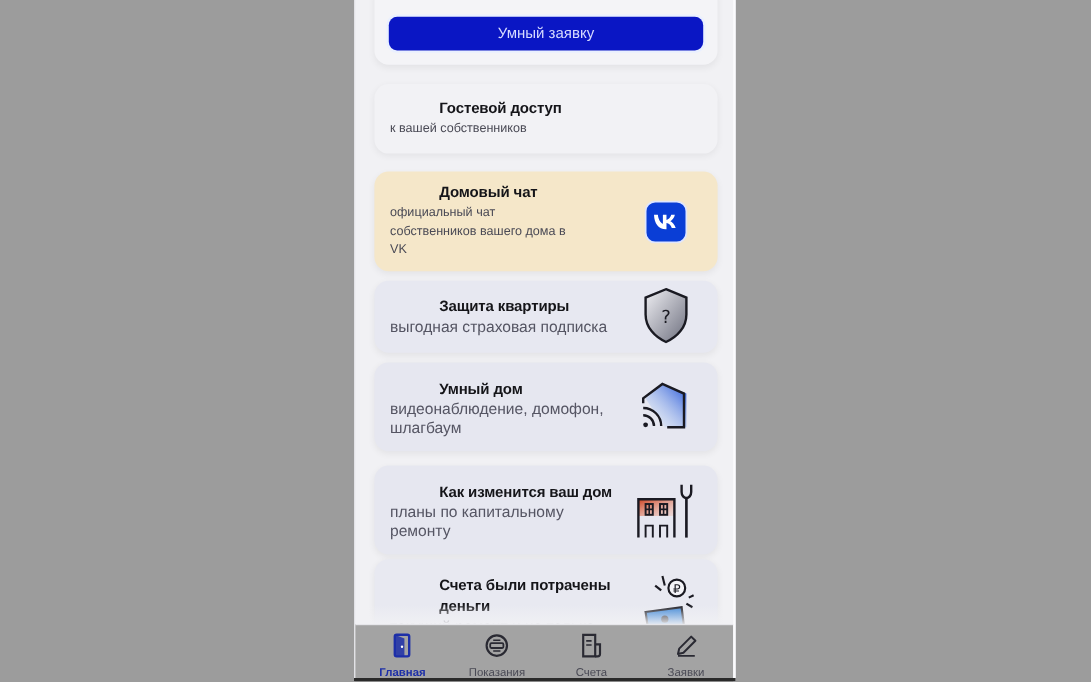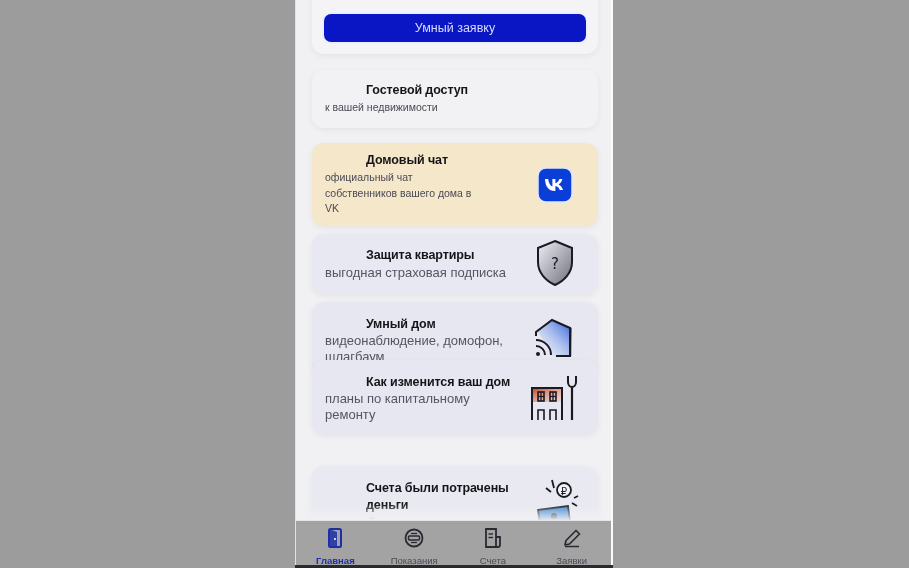--- a/index.html
+++ b/index.html
@@ -38,21 +38,21 @@
     color: #d7dbff;
     font-size: 12.5px;
     display: flex; align-items: center; justify-content: center;
     box-shadow: 0 0 0 2px #eaf0ff;
     cursor: pointer;
   }
   .card.guest { top: 70px; height: 58px; background:#f2f2f5; }
   .card.chat { top: 143px; height: 83px; background: #f5e7c9; }
   .card.protect { top: 234px; height: 60px; background: #e7e8f1; }
   .card.smart { top: 302px; height: 74px; background: #e6e7f0; }
-  .card.repair { top: 360px; height: 74px; background: #e6e7f0; }
+  .card.repair { top: 388px; height: 74px; background: #e6e7f0; }
   .card.money { top: 466px; height: 80px; background: #e8e9f1; }
 
   .title {
     position: absolute; left: 13px;
     font-weight: bold; font-size: 12.5px; color: #151519;
     letter-spacing: -0.1px;
     margin-left: 41px;
   }
   .sub {
     position: absolute; left: 13px;
@@ -90,21 +90,21 @@
 
 <div class="phone">
   <div class="scroll">
 
     <div class="card top">
       <div class="submit-btn">Умный заявку</div>
     </div>
 
     <div class="card guest">
       <div class="title" style="top:13px;">Гостевой доступ</div>
-      <div class="sub" style="top:30px;">к вашей недвижимости</div>
+      <div class="sub" style="top:30px;">к вашей собственников</div>
     </div>
 
     <div class="card chat">
       <div class="title" style="top:10px;">Домовый чат</div>
       <div class="sub" style="top:27px;">
         <div>официальный чат</div>
         <div>собственников вашего дома в</div>
         <div>VK</div>
       </div>
       <div class="icon-wrap" style="left:225px; top:24px;">

